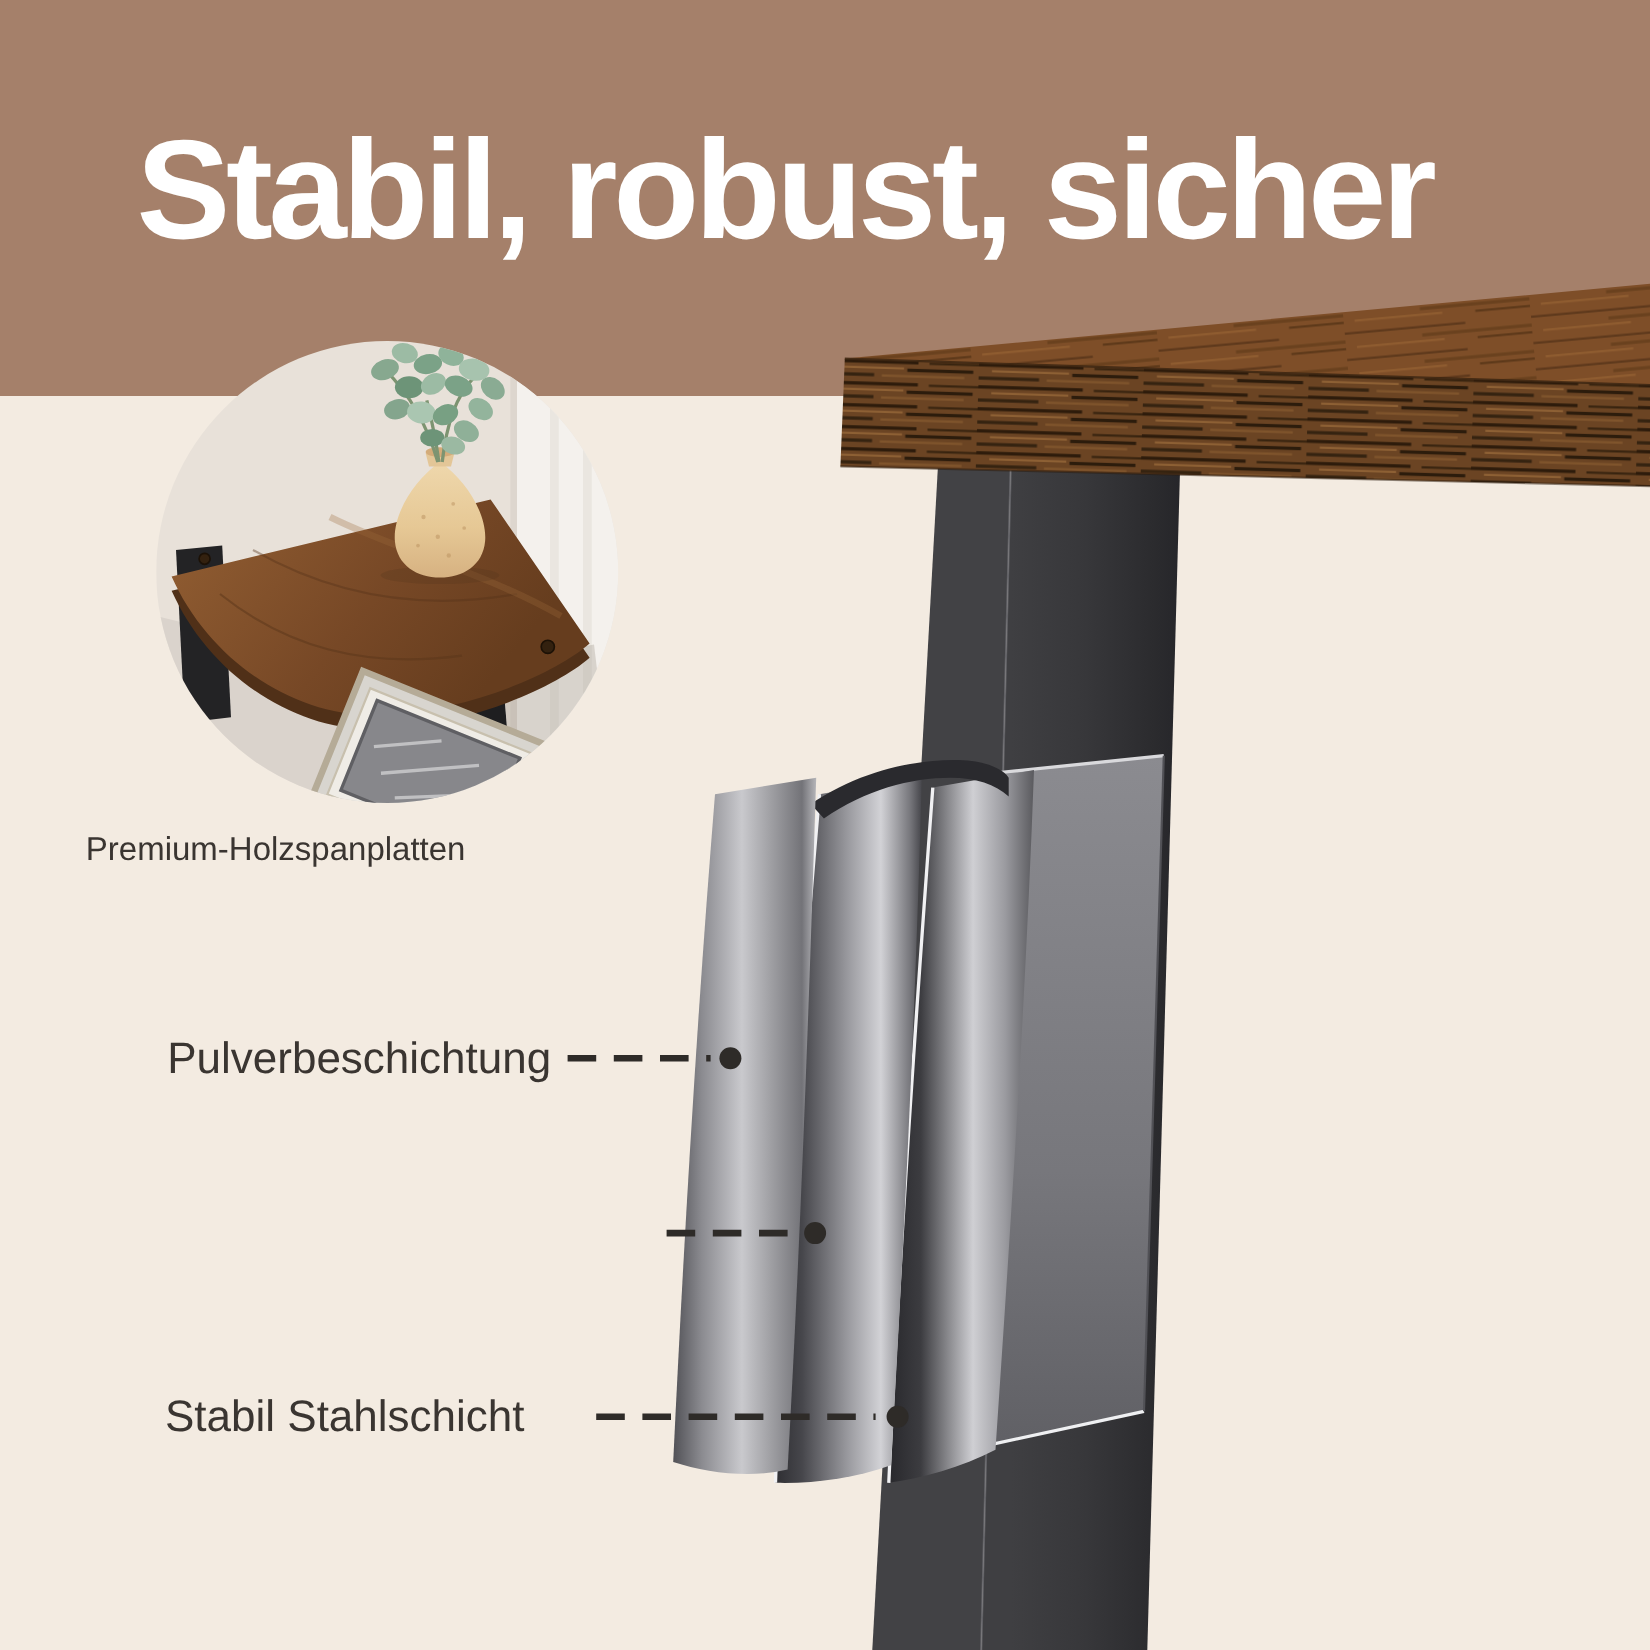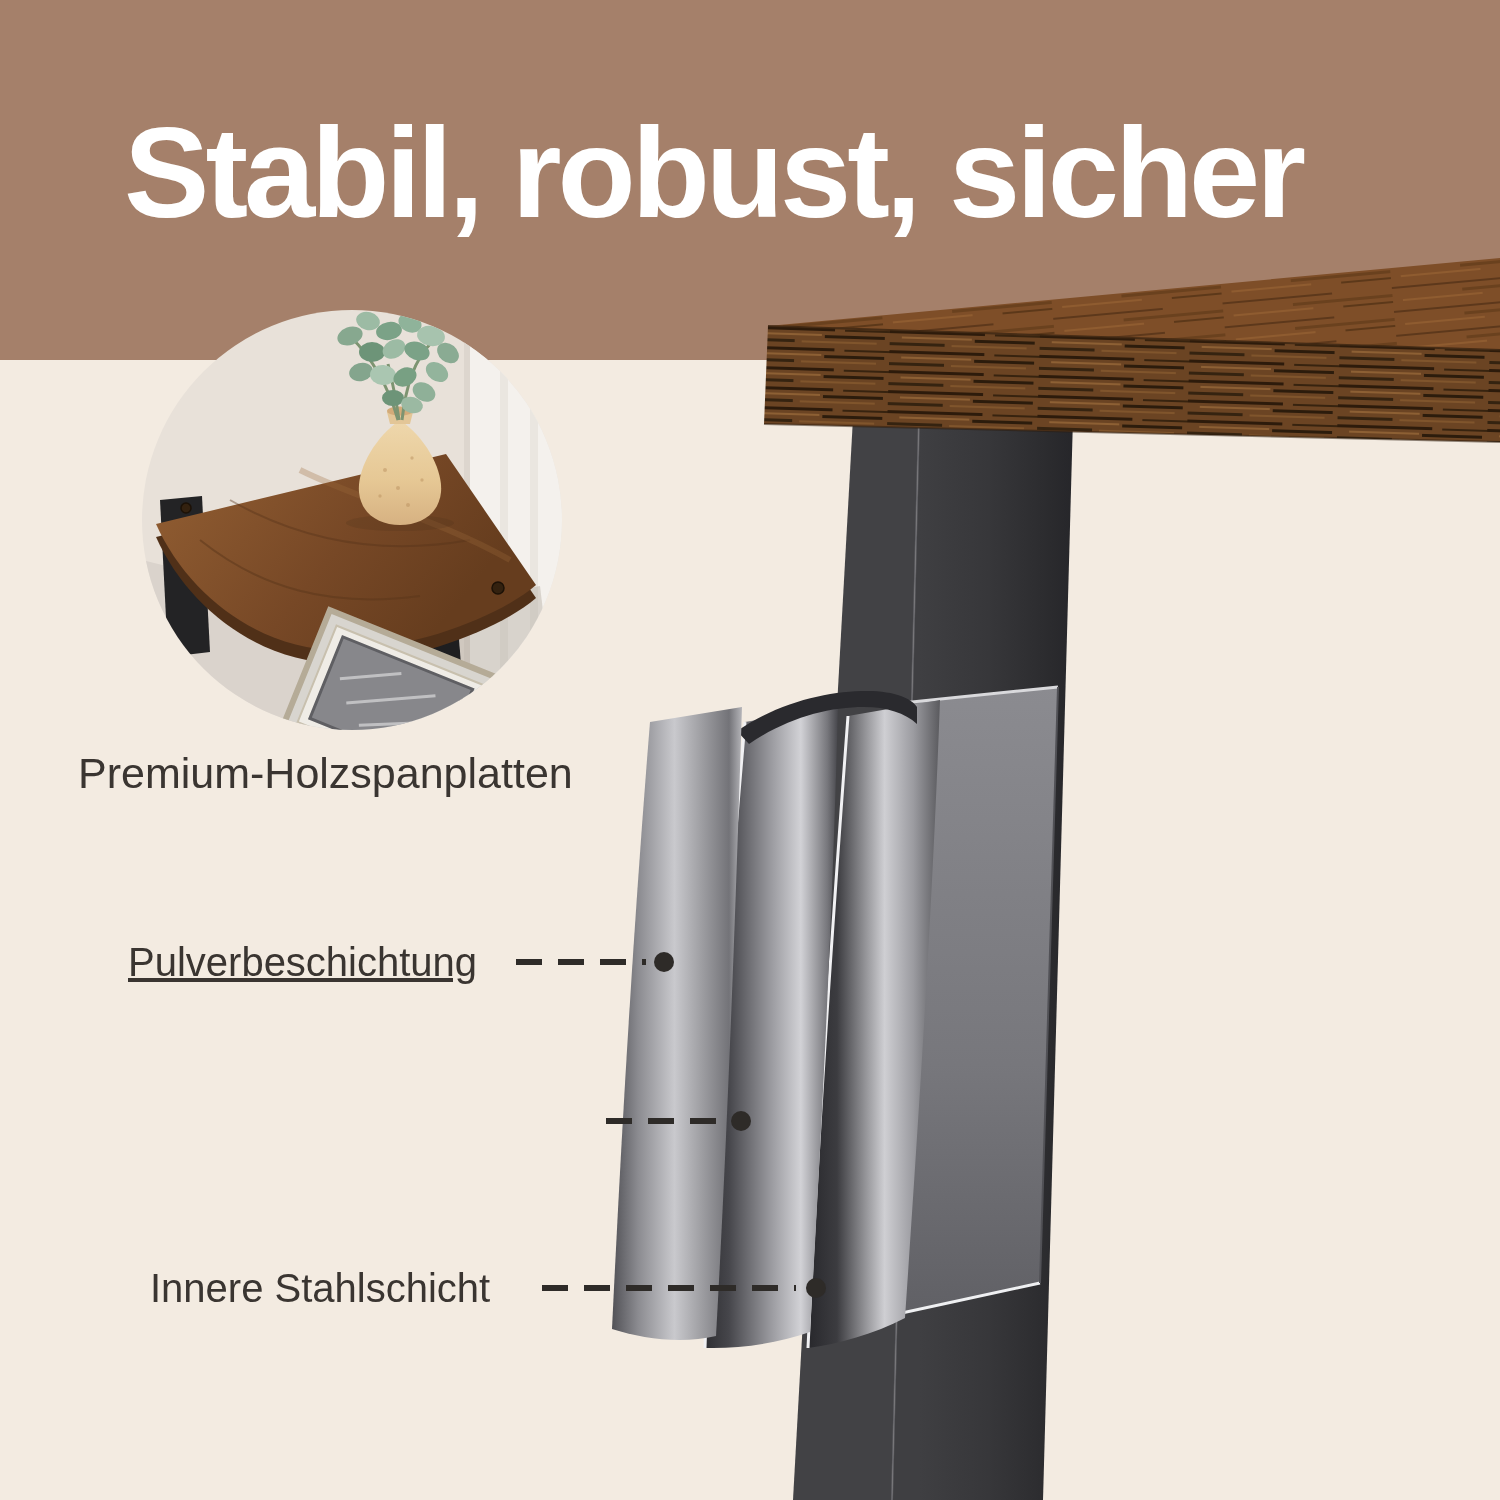--- a/index.html
+++ b/index.html
@@ -5,25 +5,25 @@
   html,body{margin:0;padding:0;background:#f3ebe1;}
   #stage{position:relative;width:1500px;height:1500px;overflow:hidden;
          font-family:"Liberation Sans","DejaVu Sans",sans-serif;
          background:var(--background,#f3ebe1);}
   .band{position:absolute;left:0;top:0;width:1500px;height:360px;
         background:var(--band,#a5806a);}
   .scene{position:absolute;left:0;top:0;}
   .title{position:absolute;left:124px;top:106px;margin:0;
          font-size:128px;font-weight:bold;letter-spacing:-4px;line-height:1.05;
          color:var(--title_text,#ffffff);white-space:nowrap;}
-  .caption{position:absolute;left:78px;top:749px;font-size:43px;line-height:48px;
+  .caption{position:absolute;left:78px;top:749px;font-size:30px;line-height:48px;
            color:var(--label_text,#3a3531);white-space:nowrap;}
   .callout{position:absolute;font-size:40px;line-height:48px;
            color:var(--label_text,#3a3531);white-space:nowrap;}
-  .c1{left:128px;top:938px;text-decoration:underline;}
+  .c1{left:152px;top:938px;}
   .c2{left:147px;top:1097px;}
   .c3{left:150px;top:1264px;}
 </style>
 </head>
 <body>
 
 <div id="stage">
 
   <div class="band"></div>
 
@@ -206,15 +206,15 @@
       <line x1="542" y1="1288" x2="796" y2="1288" stroke-width="6" stroke-dasharray="26 16" fill="none"></line>
       <circle cx="816" cy="1288" r="10" stroke="none"></circle>
     </g>
   </svg>
 
   <h1 class="title">Stabil, robust, sicher</h1>
 
   <div class="caption">Premium-Holzspanplatten</div>
 
   <div class="callout c1">Pulverbeschichtung</div>
-  <div class="callout c3">Innere Stahlschicht</div>
+  <div class="callout c3">Stabil Stahlschicht</div>
 
 </div>
 
 </body></html>

